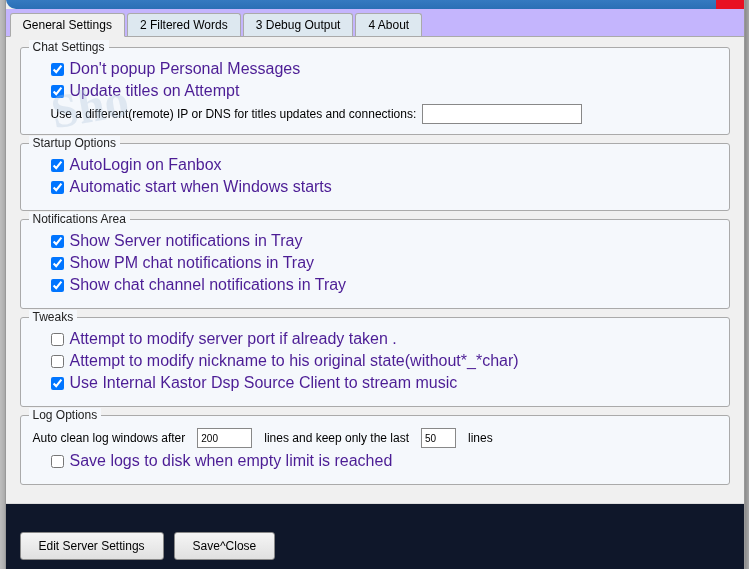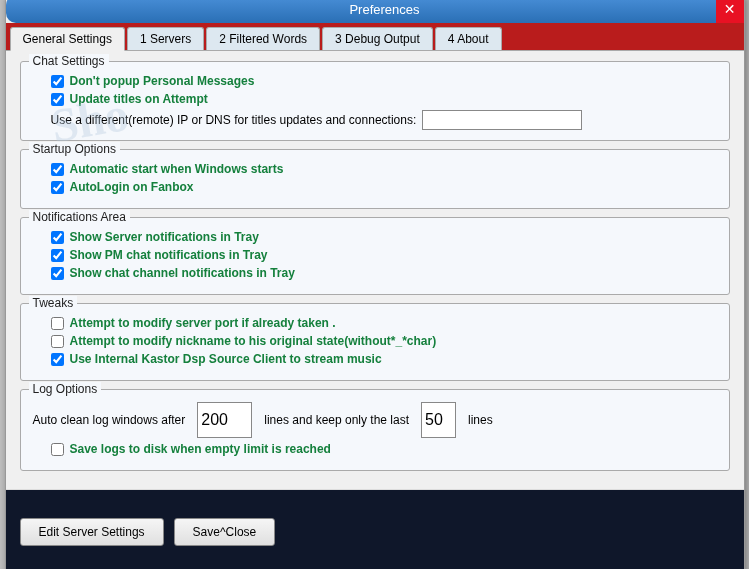--- a/index.html
+++ b/index.html
@@ -48,21 +48,21 @@
       display: flex;
       align-items: center;
       justify-content: center;
       position: absolute;
       right: 0;
       top: 0;
     }
     .tab-bar {
       display: flex;
       border-bottom: 1px solid #aaa;
-      background: #b91c1c;
+      background: #c4b5fd;
       padding: 4px 4px 0 4px;
       gap: 2px;
     }
     .tab {
       padding: 4px 12px;
       border: 1px solid #aaa;
       border-bottom: none;
       background: #dde8f0;
       cursor: pointer;
       font-size: 12px;
@@ -104,23 +104,22 @@
       margin: 4px 0;
       gap: 6px;
     }
     .checkbox-row input[type="checkbox"] {
       width: 13px;
       height: 13px;
       cursor: pointer;
     }
     .checkbox-row label {
       cursor: pointer;
-      color: #15803d;
-      font-size: 12px;
-      font-weight: bold;
+      color: #4c1d95;
+      font-size: 16px;
     }
     .dns-row {
       display: flex;
       align-items: center;
       gap: 6px;
       margin-top: 4px;
       font-size: 12px;
     }
     .dns-row input[type="text"] {
       border: 1px solid #888;
@@ -145,23 +144,23 @@
       display: flex;
       align-items: center;
       gap: 12px;
       margin: 4px 0;
       font-size: 12px;
     }
     .log-row input[type="text"] {
       border: 1px solid #888;
       height: 20px;
       width: 55px;
-      padding: 17px 3px;
+      padding: 1px 3px;
       background: white;
-      font-size: 16px;
+      font-size: 10px;
     }
     .bottom-bar {
       display: flex;
       padding: 28px 14px;
       gap: 10px;
       background: #0f172a;
       border-top: 1px solid #ddd;
       align-items: flex-end;
     }
     .btn {
@@ -180,21 +179,20 @@
 <body>
 
 <div class="window">
   <div class="title-bar">
     <span class="title-bar-title">Preferences</span>
     <button class="close-btn">✕</button>
   </div>
 
   <div class="tab-bar">
     <div class="tab active">General Settings</div>
-    <div class="tab">1 Servers</div>
     <div class="tab">2 Filtered Words</div>
     <div class="tab">3 Debug Output</div>
     <div class="tab">4 About</div>
   </div>
 
   <div class="content">
 
     <div class="group-box">
       <span class="group-label">Chat Settings</span>
       <div class="watermark">Sho</div>
@@ -211,26 +209,26 @@
           <span>Use a different(remote) IP or DNS  for titles updates and connections:</span>
           <input type="text" style="">
         </div>
       </div>
     </div>
 
     <div class="group-box">
       <span class="group-label">Startup Options</span>
       <div class="group-content indent">
         <div class="checkbox-row">
+          <input type="checkbox" id="autologin" checked="" style="">
+          <label for="autologin">AutoLogin on Fanbox</label>
+        </div>
+        <div class="checkbox-row">
           <input type="checkbox" id="autostart" checked="" style="">
           <label for="autostart">Automatic start when Windows starts</label>
-        </div>
-        <div class="checkbox-row">
-          <input type="checkbox" id="autologin" checked="" style="">
-          <label for="autologin">AutoLogin on Fanbox</label>
         </div>
       </div>
     </div>
 
     <div class="group-box">
       <span class="group-label">Notifications Area</span>
       <div class="group-content indent">
         <div class="checkbox-row">
           <input type="checkbox" id="server_notif" checked="" style="">
           <label for="server_notif">Show Server notifications in Tray</label>

